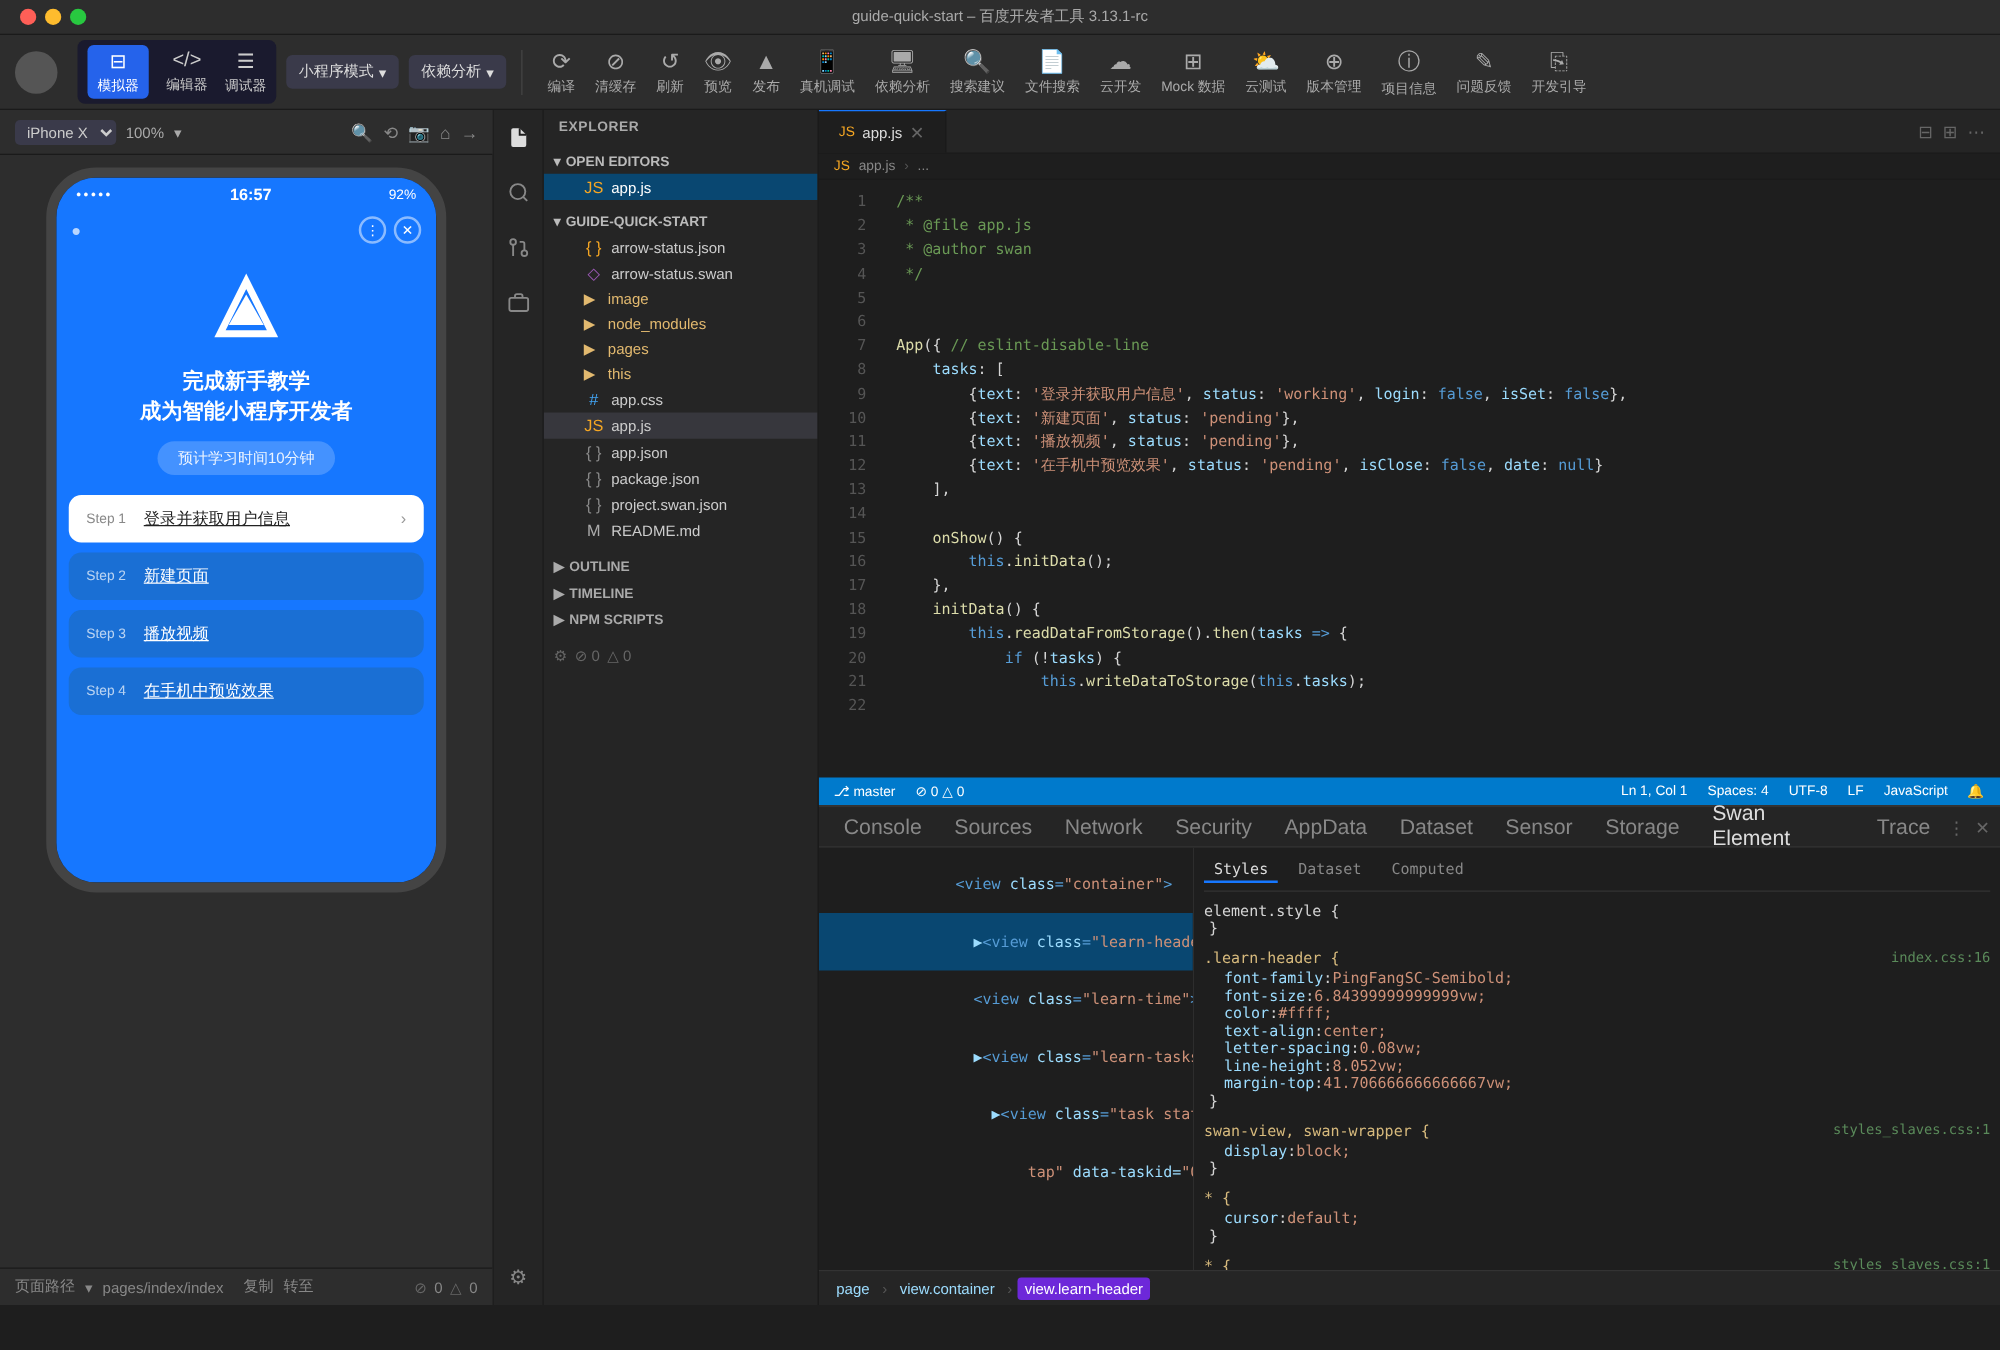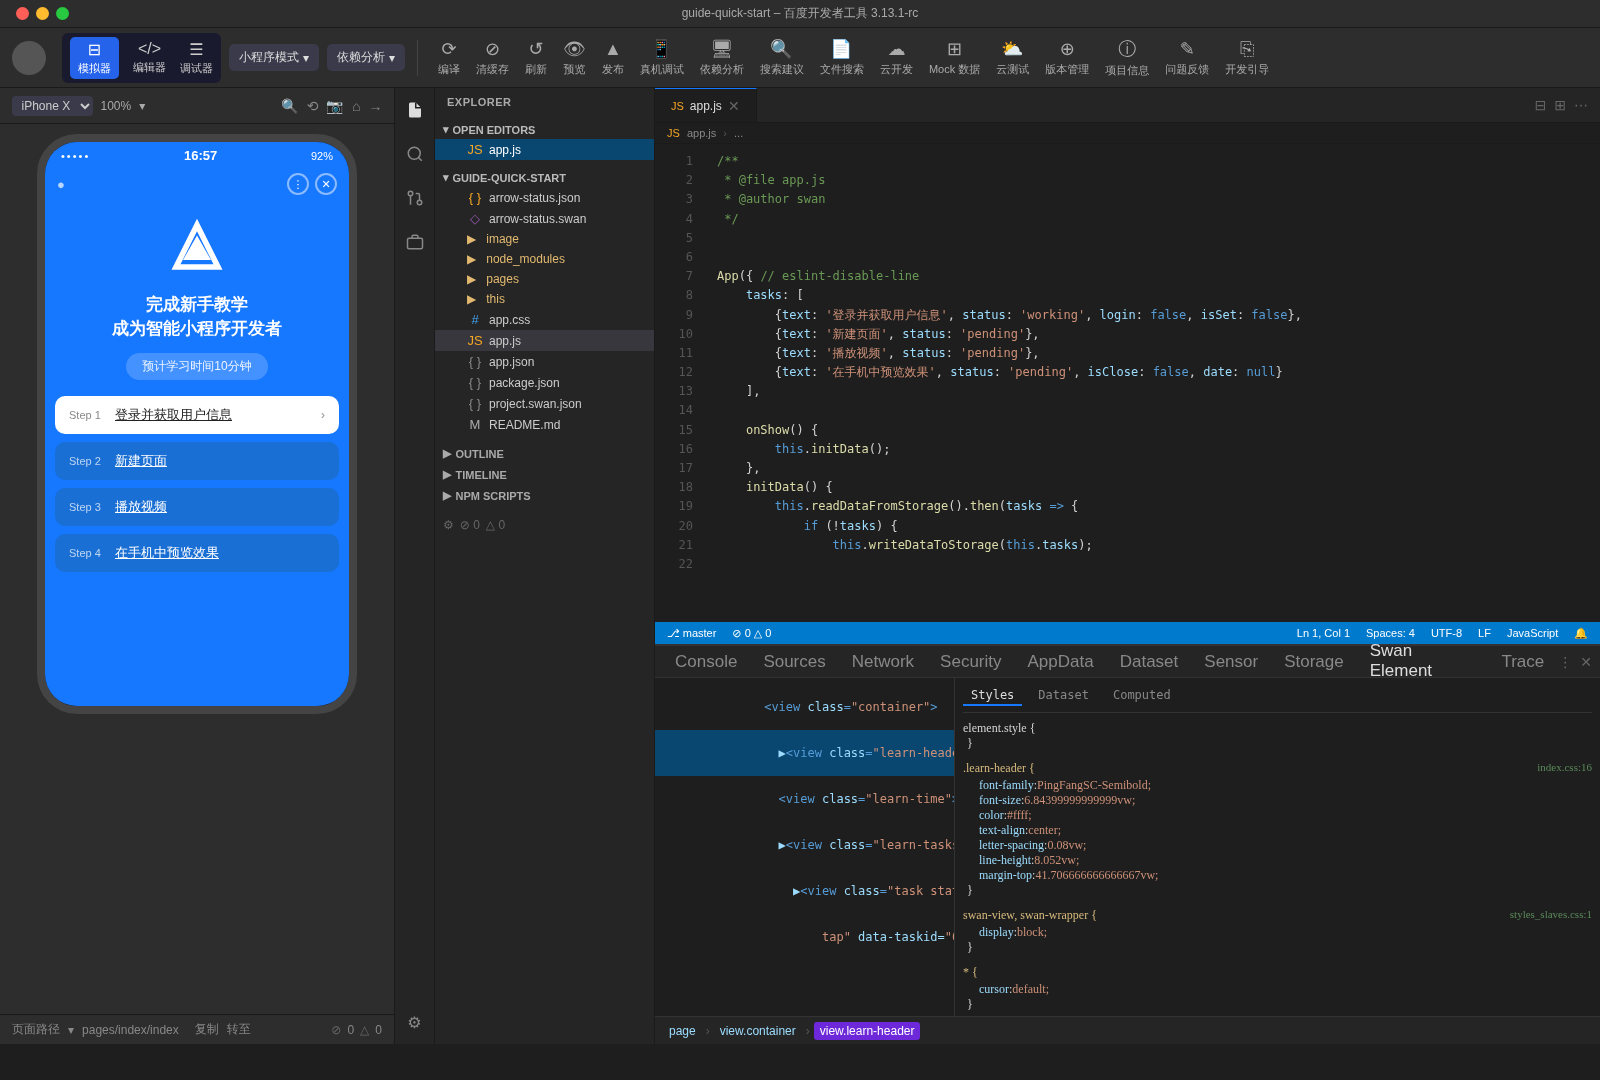--- a/index.html
+++ b/index.html
@@ -551,21 +551,20 @@
       color: #888;
       cursor: pointer;
       padding: 2px 8px;
     }
     .styles-tab.active {
       color: #ddd;
       border-bottom: 2px solid #1677ff;
     }
     .style-rule {
       margin-bottom: 10px;
-      font-family: Liberation Serif, serif;
     }
     .style-rule-header {
       display: flex;
       justify-content: space-between;
       color: #9cdcfe;
       margin-bottom: 2px;
       font-size: 12px;
     }
     .style-source {
       color: #5a8a5a;

